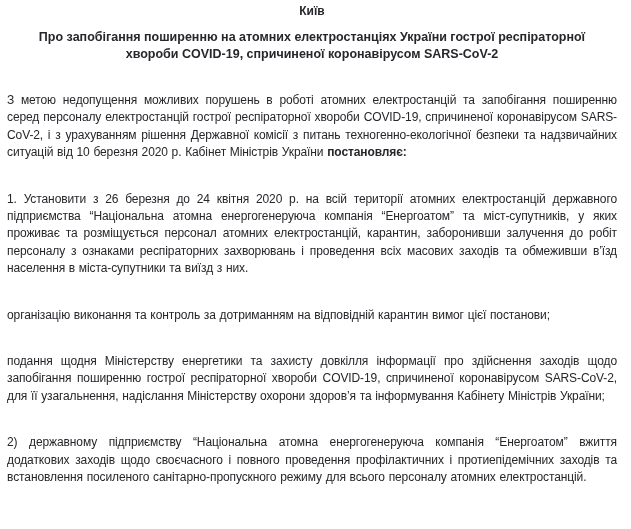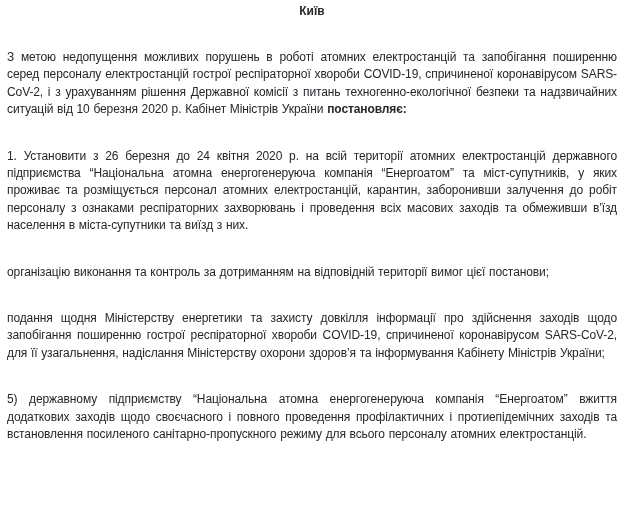--- a/index.html
+++ b/index.html
@@ -45,26 +45,27 @@
     font-weight: bold;
   }
 </style>
 </head>
 <body>
 
 <div class="page">
 
   <p class="place">Київ</p>
 
+  <h1 class="doc-title">Про запобігання поширенню на атомних електростанціях України гострої респіраторної хвороби COVID-19, спричиненої коронавірусом SARS-CoV-2</h1>
 
   <p class="body"><span>З метою недопущення можливих порушень в роботі атомних електростанцій та запобігання поширенню серед персоналу електростанцій гострої респіраторної хвороби COVID-19, спричиненої коронавірусом SARS-CoV-2, і з урахуванням рішення Державної комісії з питань техногенно-екологічної безпеки та надзвичайних ситуацій від 10 березня 2020 р. Кабінет Міністрів України </span><span class="bold">постановляє:</span></p>
 
   <p class="body">1. Установити з 26 березня до 24 квітня 2020 р. на всій території атомних електростанцій державного підприємства “Національна атомна енергогенеруюча компанія “Енергоатом” та міст-супутників, у яких проживає та розміщується персонал атомних електростанцій, карантин, заборонивши залучення до робіт персоналу з ознаками респіраторних захворювань і проведення всіх масових заходів та обмеживши в’їзд населення в міста-супутники та виїзд з них.</p>
 
 
 
-  <p class="body">організацію виконання та контроль за дотриманням на відповідній території вимог цієї постанови;</p>
+  <p class="body">організацію виконання та контроль за дотриманням на відповідній карантин вимог цієї постанови;</p>
 
   <p class="body">подання щодня Міністерству енергетики та захисту довкілля інформації про здійснення заходів щодо запобігання поширенню гострої респіраторної хвороби COVID-19, спричиненої коронавірусом SARS-CoV-2, для її узагальнення, надіслання Міністерству охорони здоров’я та інформування Кабінету Міністрів України;</p>
 
-  <p class="body">5) державному підприємству “Національна атомна енергогенеруюча компанія “Енергоатом” вжиття додаткових заходів щодо своєчасного і повного проведення профілактичних і протиепідемічних заходів та встановлення посиленого санітарно-пропускного режиму для всього персоналу атомних електростанцій.</p>
+  <p class="body">2) державному підприємству “Національна атомна енергогенеруюча компанія “Енергоатом” вжиття додаткових заходів щодо своєчасного і повного проведення профілактичних і протиепідемічних заходів та встановлення посиленого санітарно-пропускного режиму для всього персоналу атомних електростанцій.</p>
 
 </div>
 
 </body></html>

